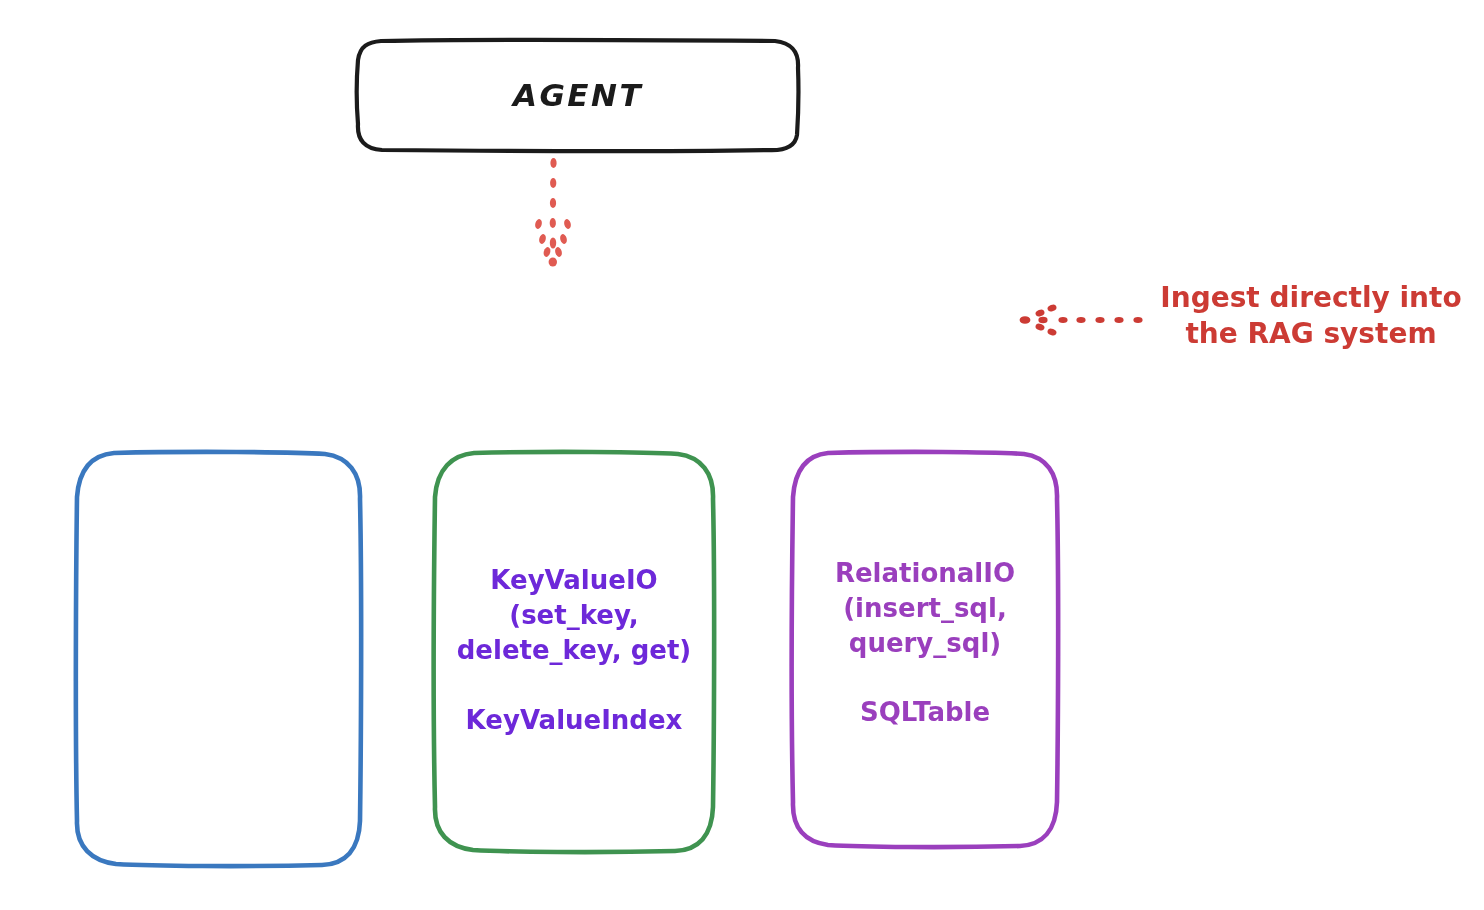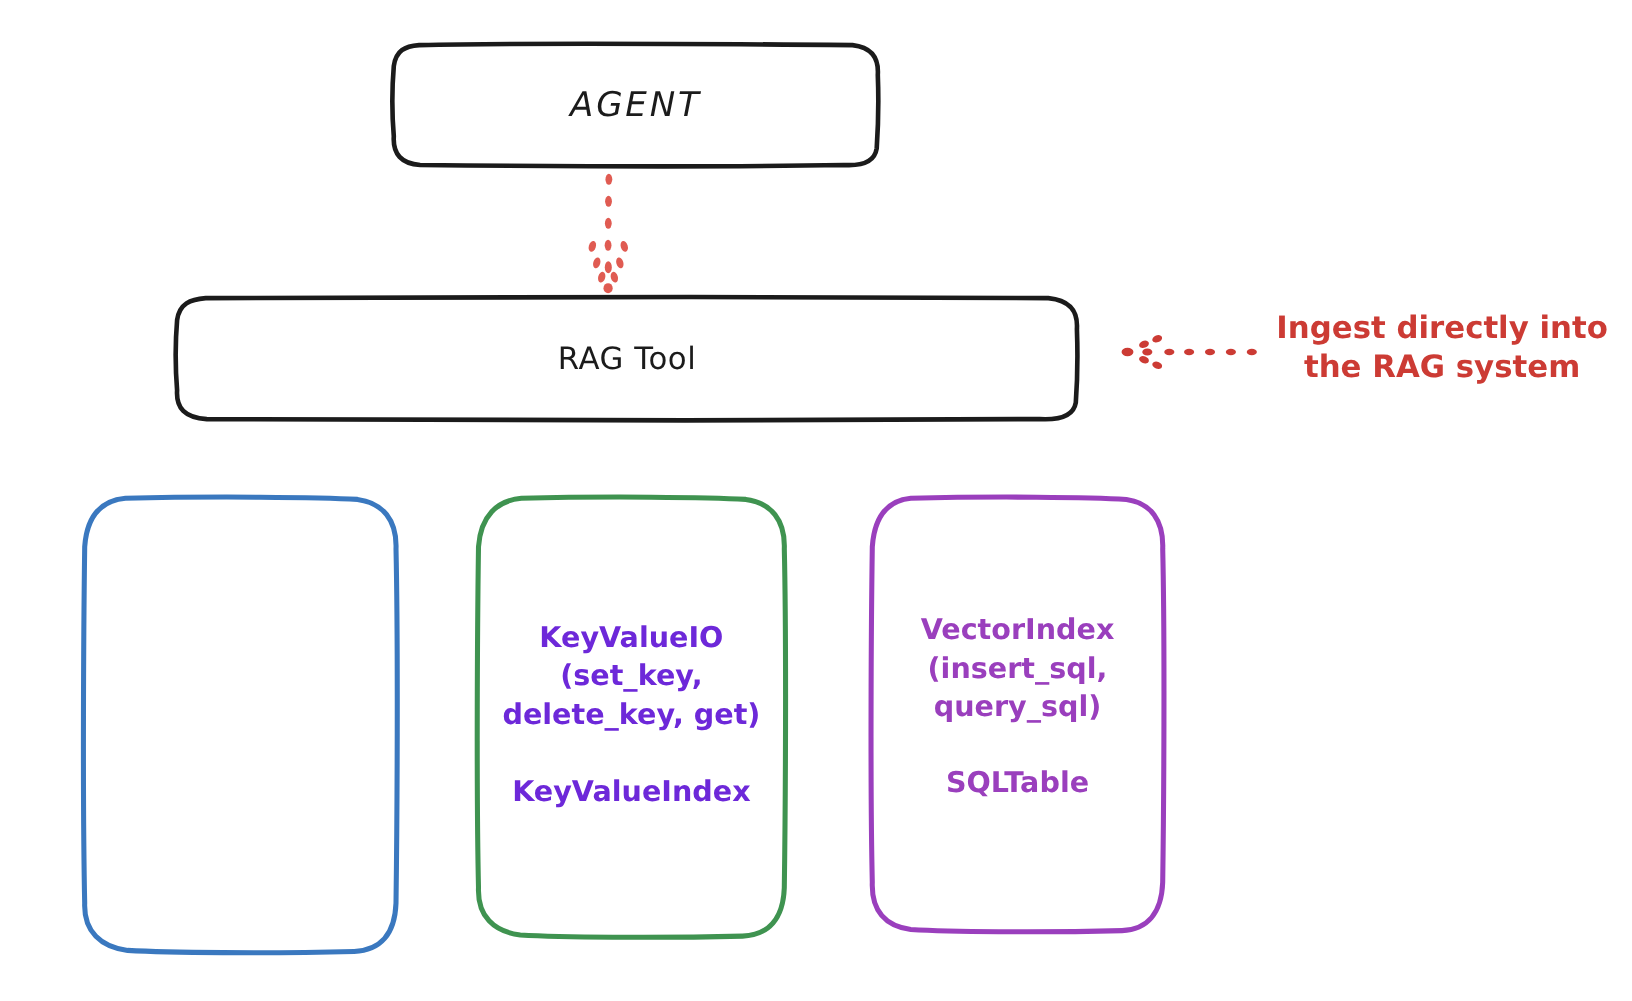--- a/index.html
+++ b/index.html
@@ -49,21 +49,21 @@
     position: absolute;
     left: 0; top: 0;
     width: 100%;
     height: 100%;
     overflow: visible;
   }
   #agent-label {
     position: relative;
     font-size: 31px;
     font-style: italic;
-    font-weight: 400;
+    font-weight: 700;
     letter-spacing: 2.5px;
     color: #1b1b1b;
     font-family: "DejaVu Sans", sans-serif;
   }
   #ragtool-label {
     position: relative;
     font-size: 28px;
     color: #1b1b1b;
     font-family: "DejaVu Sans", sans-serif;
     letter-spacing: 0.5px;
@@ -137,29 +137,20 @@
 
       <ellipse cx="59.5" cy="69" rx="3.2" ry="5" transform="rotate(-16 59.5 69)"></ellipse>
       <ellipse cx="55.5" cy="84" rx="3.2" ry="5" transform="rotate(-16 55.5 84)"></ellipse>
       <ellipse cx="50.5" cy="97" rx="3.2" ry="5" transform="rotate(-16 50.5 97)"></ellipse>
 
       <ellipse cx="45.0" cy="88" rx="3.2" ry="5.5"></ellipse>
       <ellipse cx="44.8" cy="107" rx="4.2" ry="4.6"></ellipse>
     </g>
   </svg>
 
-  <div class="node" id="ragtool-box">
-    <svg class="black-box-svg" viewBox="0 0 826 116" preserveAspectRatio="none">
-      <path d="M 30 3 C 220 1, 560 2, 796 3 C 816 5, 823 15, 822 31
-               C 823 58, 822 84, 821 98 C 819 110, 806 114, 788 113
-               C 550 115, 240 114, 31 113 C 11 112, 3 103, 4 87
-               C 2 62, 3 35, 4 23 C 6 8, 16 4, 30 3 Z" fill="#ffffff" stroke="#1b1b1b" stroke-width="4.2" stroke-linejoin="round" stroke-linecap="round"></path>
-    </svg>
-    <div class="node-label" id="ragtool-label">RAG Tool</div>
-  </div>
 
   <svg class="connector" id="ingest-arrow" viewBox="0 0 130 50">
     <g fill="#cc3b34">
       <ellipse cx="122" cy="26" rx="4.6" ry="3.0"></ellipse>
       <ellipse cx="103" cy="26" rx="4.6" ry="3.0"></ellipse>
       <ellipse cx="84" cy="26" rx="4.6" ry="3.0"></ellipse>
       <ellipse cx="65" cy="26" rx="4.6" ry="3.0"></ellipse>
       <ellipse cx="47" cy="26" rx="4.6" ry="3.0"></ellipse>
 
       <ellipse cx="36" cy="14" rx="4.6" ry="3.2" transform="rotate(-20 36 14)"></ellipse>
@@ -199,20 +190,20 @@
 KeyValueIndex</div>
   </div>
 
   <div class="node" id="relational-box">
     <svg class="black-box-svg" viewBox="0 0 274 402" preserveAspectRatio="none">
       <path d="M 40 4 C 115 2, 205 3, 236 5 C 258 8, 270 24, 269 50
                C 271 132, 270 286, 269 353 C 268 381, 255 396, 232 397
                C 155 399, 74 398, 40 396 C 17 393, 4 379, 5 353
                C 3 266, 4 116, 5 48 C 7 20, 19 6, 40 4 Z" fill="#ffffff" stroke="#9a3fbd" stroke-width="4.6" stroke-linejoin="round" stroke-linecap="round"></path>
     </svg>
-    <div class="color-label">VectorIndex
+    <div class="color-label">RelationalIO
 (insert_sql,
 query_sql)
 
 SQLTable</div>
   </div>
 
 </div>
 
 </body></html>

